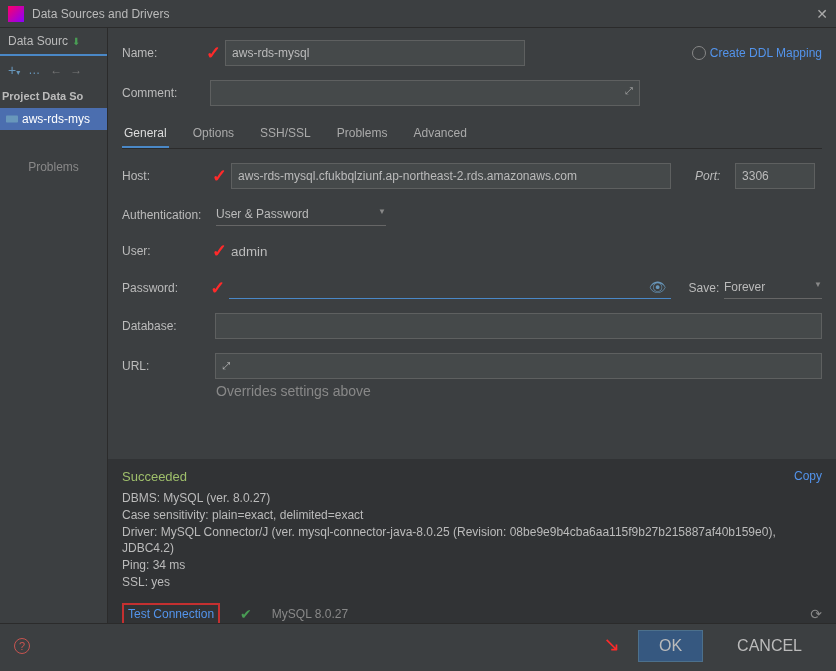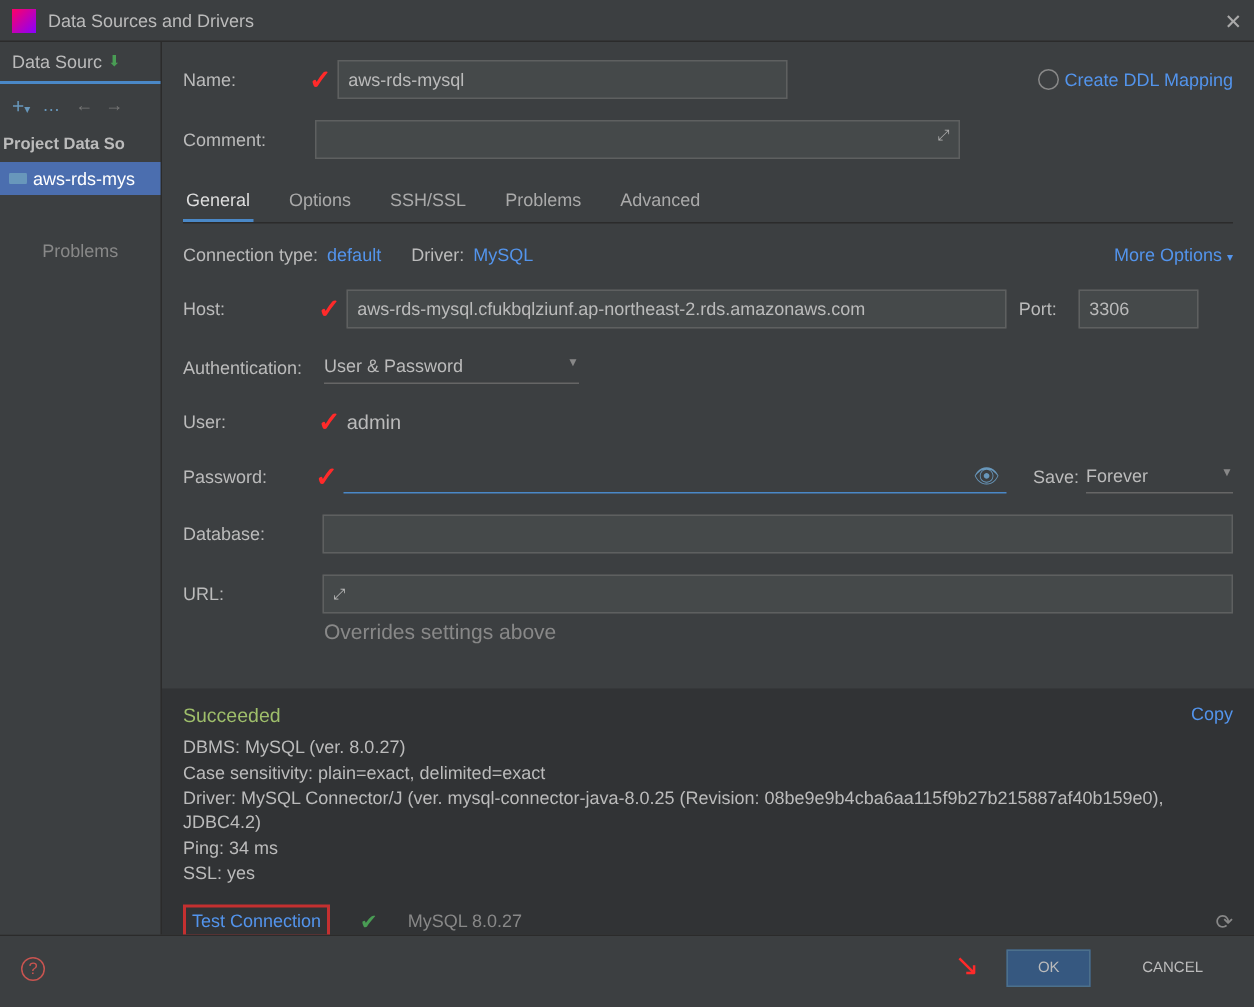--- a/index.html
+++ b/index.html
@@ -114,21 +114,21 @@
     margin-bottom: 14px;
   }
   .tab { padding: 6px 2px; color: #aaa; cursor: pointer; }
   .tab.active { color: #ddd; border-bottom: 2px solid #4a88c7; }
   .ct-row { display:flex; align-items:center; gap:6px; margin-bottom:16px; }
   .ct-row .more { margin-left:auto; color:#5394ec; cursor:pointer; }
   .chev { color:#5394ec; font-size:8px; }
   .field-row { display:flex; align-items:center; margin-bottom:14px; }
   .field-row .lbl { width: 94px; }
   .host-in { width: 440px; }
-  .port-lbl { margin-left: 8px; width: 40px; }
+  .port-lbl { margin-left: 24px; width: 40px; font-style: italic; }
   .port-in { width: 80px; }
   .auth-row .sel {
     width: 170px;
     border-bottom: 1px solid #666;
     padding: 4px 0;
     display:flex; justify-content:space-between;
   }
   .tri { color:#888; font-size:8px; }
   .user-in { width: 440px; background: transparent; border:none; color:#bbb; }
   .pwd-wrap { position: relative; width: 450px; }
@@ -183,21 +183,21 @@
   }
   .help-ic { color:#c75450; font-size:16px; border:1px solid #c75450; border-radius:50%; width:16px; height:16px; display:flex; align-items:center; justify-content:center; font-size:11px; }
   .footer .spacer { flex:1; }
   .red-arrow { color:#ff2a2a; font-size:20px; margin-right:4px; transform:translateY(-2px); }
   .btn {
     padding: 6px 20px;
     background: transparent;
     border: none;
     color: #bbb;
     cursor: pointer;
-    font-size: 10px;
+    font-size: 16px;
   }
   .btn.primary { background:#365880; border:1px solid #4c708c; }
 </style>
 </head>
 <body>
 
 <div class="titlebar">
   <div class="app-icon"></div>
   <span>Data Sources and Drivers</span>
   <div class="spacer"></div>
@@ -242,30 +242,20 @@
     </div>
 
     <div class="tabs">
       <div class="tab active">General</div>
       <div class="tab">Options</div>
       <div class="tab">SSH/SSL</div>
       <div class="tab">Problems</div>
       <div class="tab">Advanced</div>
     </div>
 
-    <div class="ct-row">
-      <span>Connection type:</span>
-      <span class="link">default</span>
-      <span style="margin-left:14px">Driver:</span>
-      <span class="link">MySQL</span>
-      <span class="more">
-        <span>More Options</span>
-        <span class="chev">▾</span>
-      </span>
-    </div>
 
     <div class="field-row">
       <span class="lbl">Host:</span>
       <span class="redmark">✓</span>
       <input class="txt-in host-in" value="aws-rds-mysql.cfukbqlziunf.ap-northeast-2.rds.amazonaws.com" style="">
       <span class="port-lbl">Port:</span>
       <input class="txt-in port-in" value="3306" style="">
     </div>
 
     <div class="field-row auth-row">

